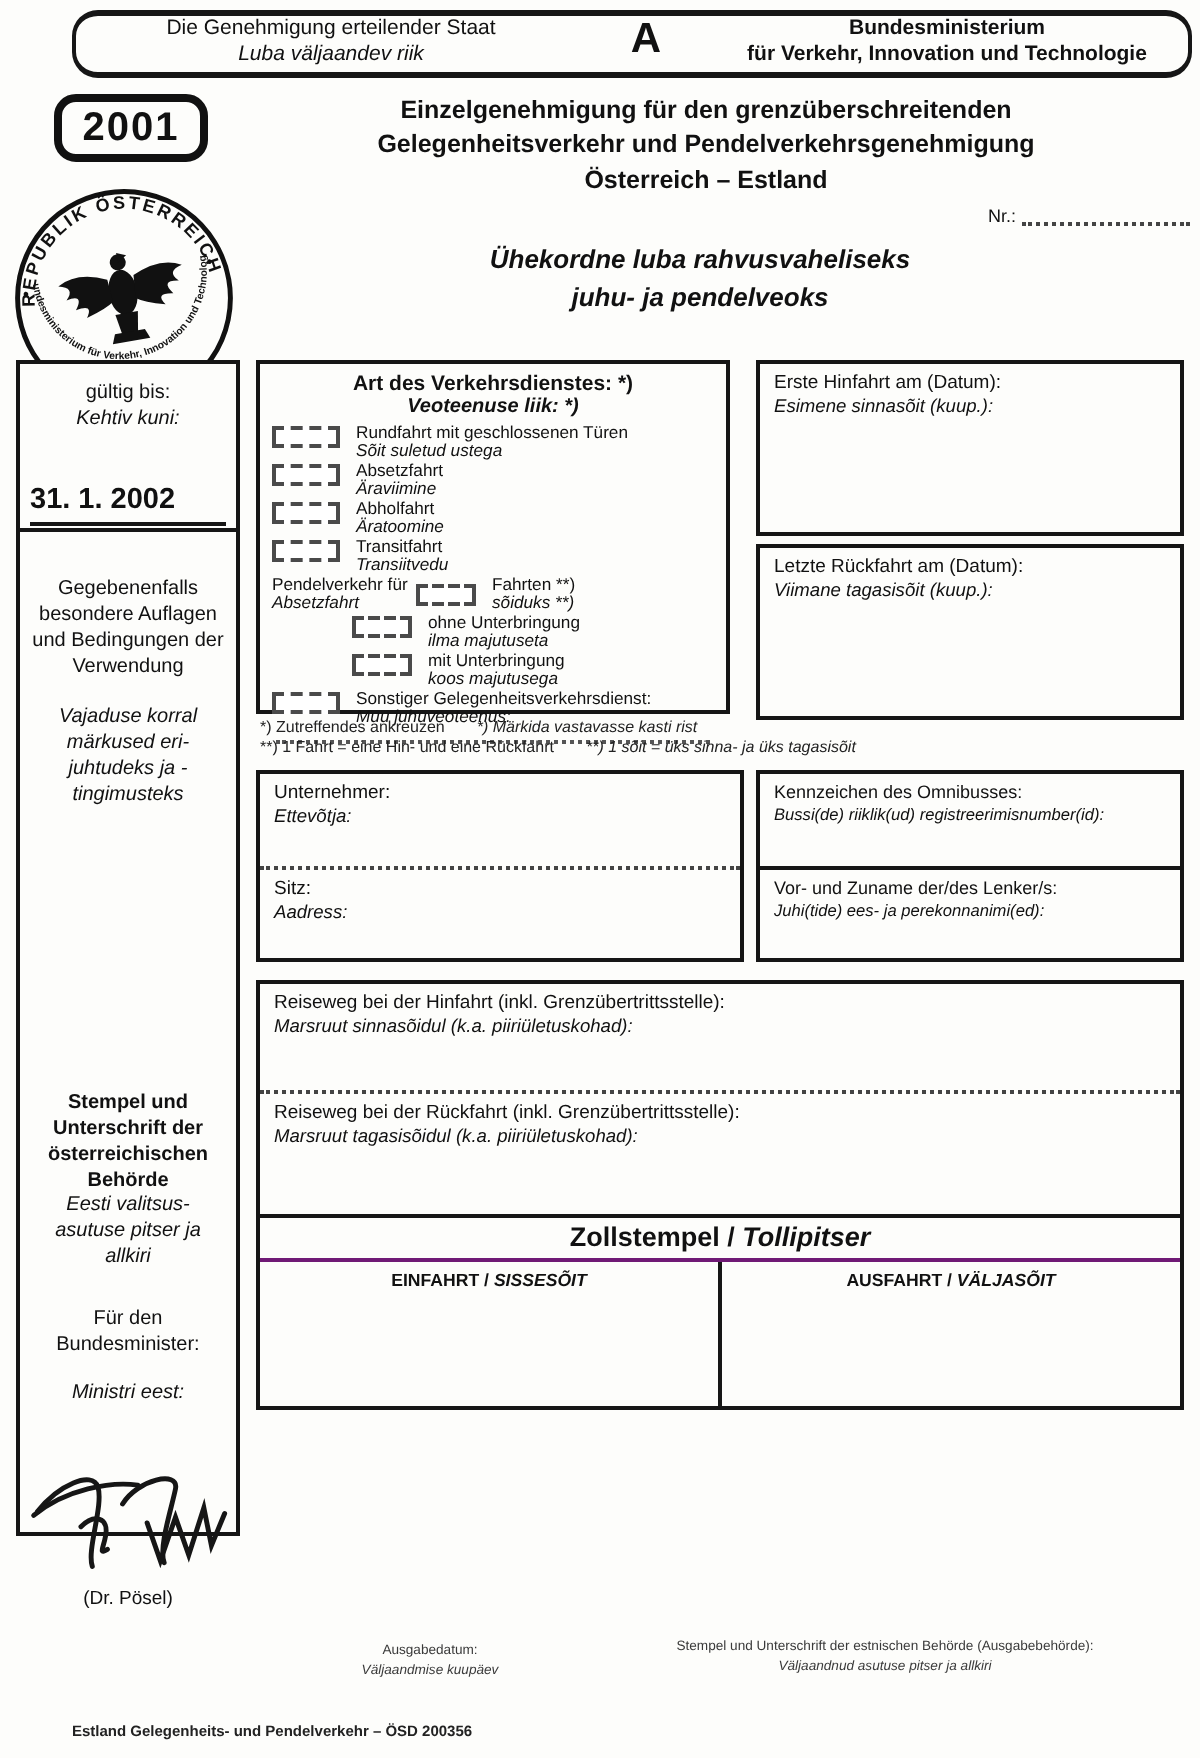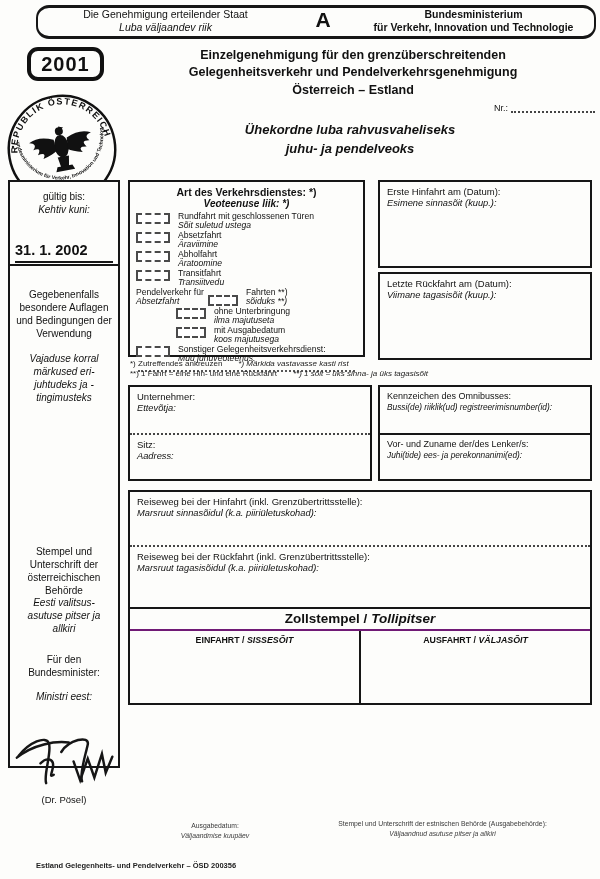--- a/index.html
+++ b/index.html
@@ -31,21 +31,21 @@
   .valid-date { margin:24px 5px 0 5px; font-size:14.5px; font-weight:bold; text-align:left; border-bottom:2px solid #161616; padding-bottom:3px; }
 
   
   .art { left:128px; top:180px; width:237px; height:177px; padding:4px 6px 2px 6px; }
   .art-title    { font-size:10.5px; font-weight:bold; text-align:center; }
   .art-subtitle { font-size:10px; font-weight:bold; font-style:italic; text-align:center; margin-bottom:3px; }
   .opt-row { display:flex; align-items:flex-start; margin-bottom:1px; }
   .cbx { flex:0 0 34px; height:11px; border:2px dashed #4a4a4a; margin-right:8px; margin-top:1px; background:#fff; }
   .cbx.small { flex:0 0 30px; }
   .opt-lbl { font-size:8.6px; line-height:1.05; }
-  .pendel-row { display:flex; align-items:flex-end; margin:1px 0; }
+  .pendel-row { display:flex; align-items:center; margin:1px 0; }
   .pendel-lbl { flex:0 0 72px; font-size:8.6px; line-height:1.05; }
   .sub-indent { margin-left:40px; }
   .other-line { margin:2px 2px 0 2px; border-bottom:2px dotted #555; height:7px; }
 
   .fnotes { left:130px; top:359px; width:464px; font-size:8px; line-height:1.3; color:#222; }
   .fnotes .gap { display:inline-block; width:16px; }
 
   .fld { padding:4px 7px; }
   .fld-de { font-size:9.5px; line-height:1.25; }
   .fld-et { font-size:9.3px; font-style:italic; line-height:1.25; }
@@ -129,21 +129,21 @@
       <div class="it">Kehtiv kuni:</div>
     </div>
     <div class="abs" style="top:36px; left:0; width:100%;">
       <div class="valid-date">31. 1. 2002</div>
     </div>
   </div>
 
   <div class="box" style="left:8px; top:264px; width:112px; height:504px;">
     <div class="lc-txt abs" style="top:22px;">Gegebenenfalls besondere Auflagen und Bedingungen der Verwendung</div>
     <div class="lc-txt abs it" style="top:86px;">Vajaduse korral märkused eri- juhtudeks ja - tingimusteks</div>
-    <div class="lc-txt abs" style="top:279px;">Stempel und Unterschrift der österreichischen Behörde</div>
+    <div class="lc-txt abs" style="top:279px;font-weight:bold;">Stempel und Unterschrift der österreichischen Behörde</div>
     <div class="lc-txt abs it" style="top:330px;">Eesti valitsus- asutuse pitser ja allkiri</div>
     <div class="lc-txt abs" style="top:387px;">Für den Bundesminister:</div>
     <div class="lc-txt abs it" style="top:424px;">Ministri eest:</div>
     <svg class="sig" viewBox="0 0 110 76">
       <g fill="none" stroke="#161616" stroke-width="2.6" stroke-linecap="round">
         <path d="M5 42 C16 28 34 20 37 29 C40 39 31 62 34 71"></path>
         <path d="M3 44 C20 30 44 26 58 28"></path>
         <path d="M28 50 C35 43 43 45 41 55 C40 61 37 65 42 62"></path>
         <path d="M50 38 C58 25 80 20 78 30 C76 40 69 61 72 69"></path>
         <path d="M63 48 L70 68 L78 45 L85 65 L93 40 L97 60 L104 43"></path>
@@ -200,21 +200,21 @@
     <div class="opt-row sub-indent">
       <span class="cbx small"></span>
       <span class="opt-lbl">
         <div>ohne Unterbringung</div>
         <div class="it">ilma majutuseta</div>
       </span>
     </div>
     <div class="opt-row sub-indent">
       <span class="cbx small"></span>
       <span class="opt-lbl">
-        <div>mit Ausgabedatum</div>
+        <div>mit Unterbringung</div>
         <div class="it">koos majutusega</div>
       </span>
     </div>
 
     <div class="opt-row">
       <span class="cbx"></span>
       <span class="opt-lbl">
         <div>Sonstiger Gelegenheitsverkehrsdienst:</div>
         <div class="it">Muu juhuveoteenus:</div>
       </span>

